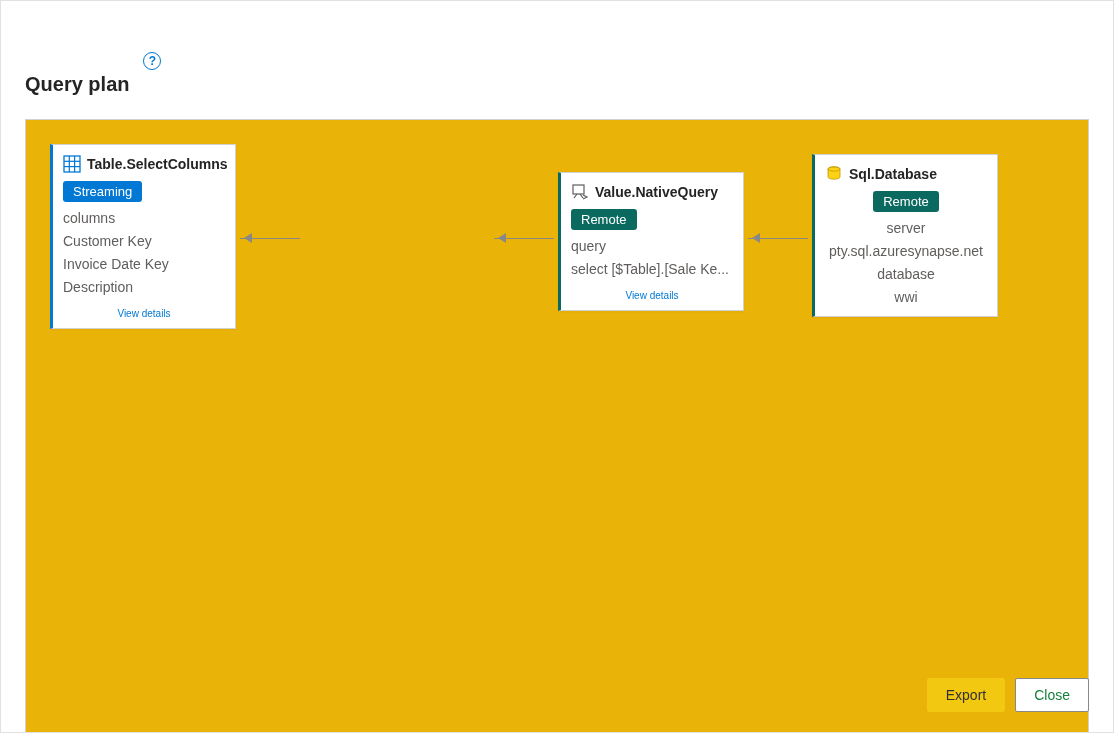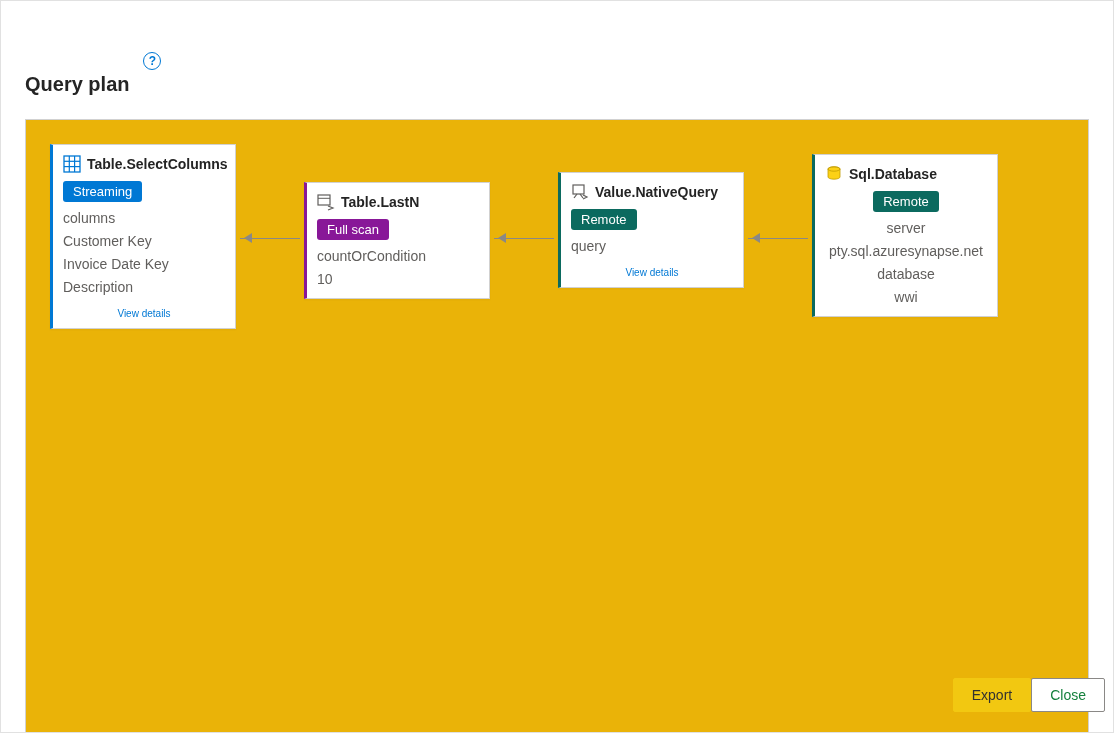--- a/index.html
+++ b/index.html
@@ -134,24 +134,24 @@
     display: flex; align-items: center; justify-content: center;
     cursor: pointer;
     color: #605e5c;
     font-size: 16px;
   }
   .zoom-sep { width: 1px; height: 24px; background: #d1d1d1; }
   .zoom-val { padding: 0 10px; font-size: 14px; color: #323130; }
   
   .footer {
     position: absolute;
-    right: 8px;
+    right: 24px;
     bottom: 20px;
     display: flex;
-    gap: 0;
+    gap: 10px;
   }
   .btn {
     padding: 8px 18px;
     font-size: 14px;
     font-family: inherit;
     border-radius: 2px;
     cursor: pointer;
   }
   .btn-primary {
     background: #f2c811;
@@ -192,53 +192,37 @@
       <div class="node-row">columns</div>
       <div class="node-row">Customer Key</div>
       <div class="node-row">Invoice Date Key</div>
       <div class="node-row">Description</div>
     </div>
     <div class="view-details">
       <a>View details</a>
     </div>
   </div>
 
-  <div class="node" style="left:278px; top:62px; border-left-color:#881798;">
-    <div class="node-title">
-      <span class="node-icon">
-        <svg width="18" height="18" viewBox="0 0 18 18">
-            <rect x="1" y="2" width="12" height="10" fill="none" stroke="#605e5c" stroke-width="1.2"></rect>
-            <line x1="1" y1="5.3" x2="13" y2="5.3" stroke="#605e5c" stroke-width="1"></line>
-            <path d="M11 13 L16 15 L11 17" fill="none" stroke="#605e5c" stroke-width="1.2"></path>
-          </svg>
-      </span>
-      <span class="node-title-text">Table.LastN</span>
-    </div>
-    <span class="badge badge-purple">Full scan</span>
-    <div class="node-body">
-      <div class="node-row">countOrCondition</div>
-      <div class="node-row">10</div>
-    </div>
-  </div>
 
   <div class="node" style="left:532px; top:52px; border-left-color:#0b6a5f;">
     <div class="node-title">
       <span class="node-icon">
         <svg width="18" height="18" viewBox="0 0 18 18">
             <rect x="2" y="2" width="11" height="9" fill="none" stroke="#605e5c" stroke-width="1.2"></rect>
             <line x1="6" y1="11" x2="3" y2="15" stroke="#605e5c" stroke-width="1.2"></line>
             <line x1="9" y1="11" x2="12" y2="15" stroke="#605e5c" stroke-width="1.2"></line>
             <path d="M12 12 L16 14 L12 16" fill="none" stroke="#605e5c" stroke-width="1.2"></path>
           </svg>
       </span>
       <span class="node-title-text">Value.NativeQuery</span>
     </div>
     <span class="badge badge-teal">Remote</span>
     <div class="node-body">
       <div class="node-row">query</div>
+      <div class="node-row">select [$Table].[Sale Ke...</div>
     </div>
     <div class="view-details">
       <a>View details</a>
     </div>
   </div>
 
   <div class="node" style="left:786px; top:34px; border-left-color:#0b6a5f;text-align:center;">
     <div class="node-title">
       <span class="node-icon">
         <svg width="18" height="18" viewBox="0 0 18 18">

